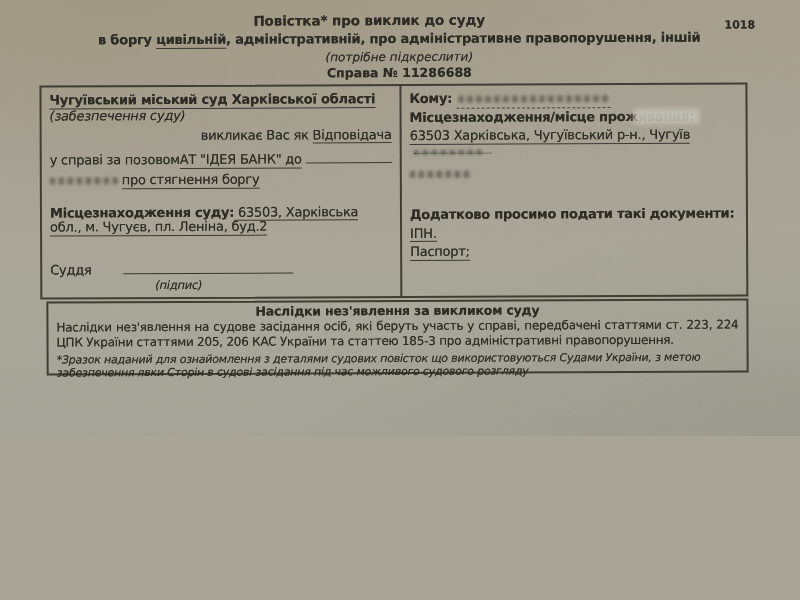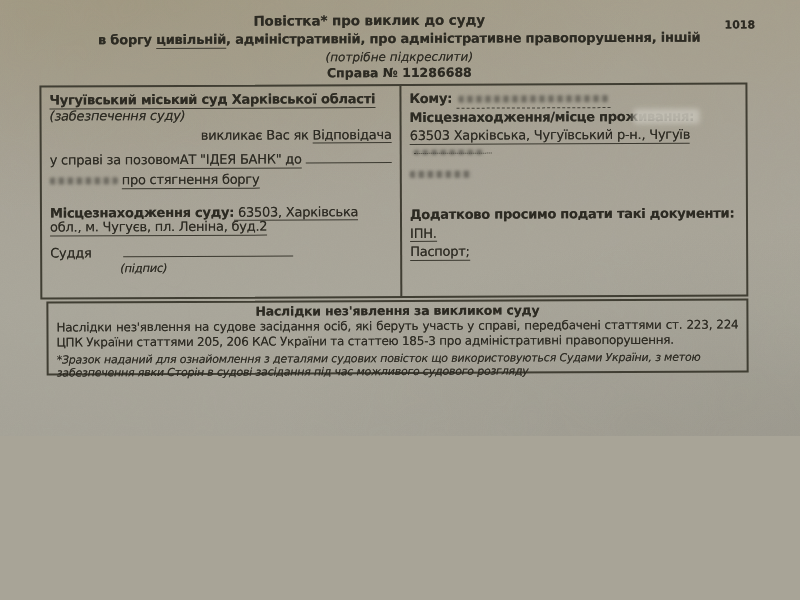--- a/index.html
+++ b/index.html
@@ -42,23 +42,23 @@
   .cell{ font-size:13px; line-height:14.5px; letter-spacing:-.25px; padding:6px 8px 4px 8px; }
   .cell-left{ width:360px; border-right:2px solid #403e33; }
   .cell-right{ flex:1; position:relative; }
 
   .row{ display:flex; align-items:baseline; }
   .fill-line{ flex:1; border-bottom:1.5px solid #3b3930; height:12px; margin-left:4px; }
 
   .mt4{margin-top:4px;} .mt5{margin-top:5px;text-align:right;} .mt9{margin-top:9px;}
   .mt10{margin-top:10px;} .mt18{margin-top:18px;}
 
-  .judge-row{ display:flex; align-items:baseline; margin-top:10px; }
+  .judge-row{ display:flex; align-items:baseline; margin-top:27px; }
   .judge-line{ width:170px; border-bottom:1.5px solid #3b3930; height:12px; margin-left:32px; }
-  .sig-hint{ font-style:italic; font-size:11.5px; margin-left:70px; margin-top:1px; }
+  .sig-hint{ font-style:italic; font-size:11.5px; margin-left:105px; margin-top:1px; }
 
   .redact{
     display:inline-block; vertical-align:baseline; height:7px; border-radius:2px;
     background:repeating-linear-gradient(90deg, rgba(62,60,54,.65) 0 5px, rgba(130,127,117,.25) 5px 9px);
     filter:blur(1.4px); opacity:.85;
   }
   .redact-dash{ border-bottom:1.6px dashed #45433a; padding:0 2px 2px 2px; }
   .dotline{ display:inline-block; vertical-align:baseline; margin-left:4px;
     border-bottom:1.8px dotted #45433a; height:10px; }
   .light-patch{

